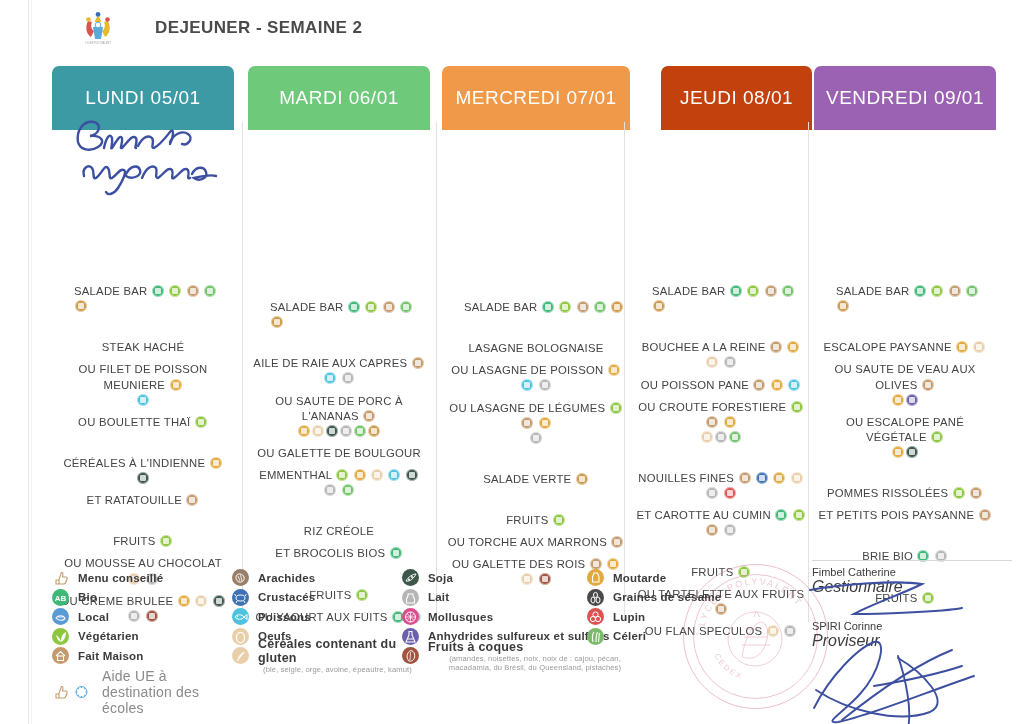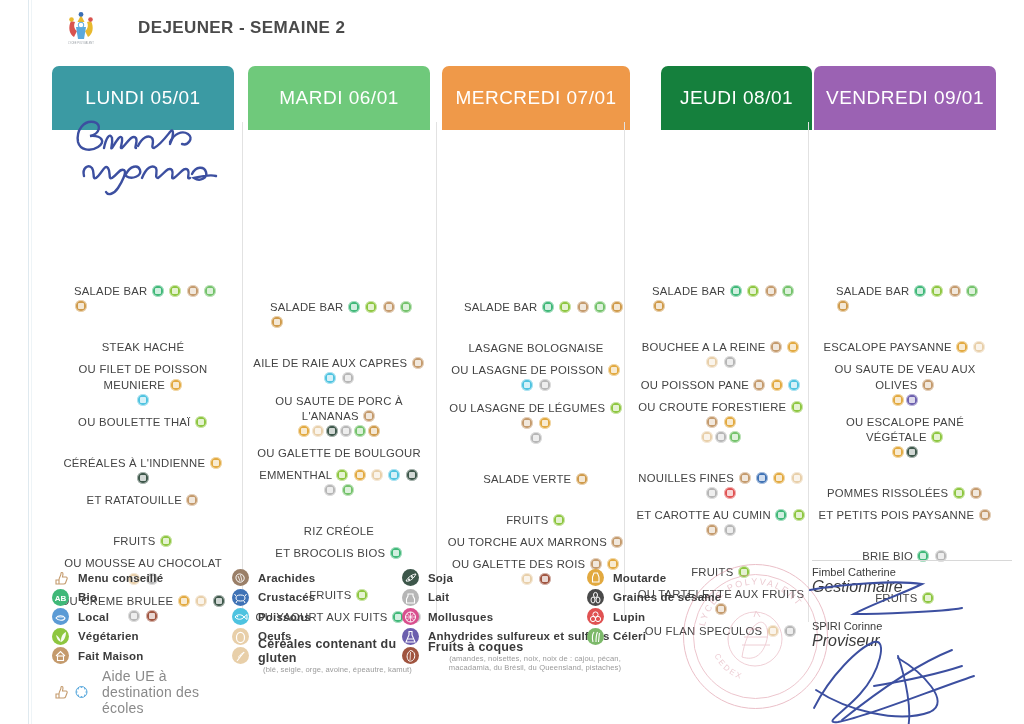--- a/index.html
+++ b/index.html
@@ -10,21 +10,21 @@
     color:#3a3a3a;
     position:relative;
     overflow:hidden;
   }
   
   .scan-edge{position:absolute;top:0;bottom:0;width:1px;background:#dfe9ef;}
   .scan-edge.e1{left:28px;}
   .scan-edge.e2{left:31px;background:#eef4f7;}
 
   
-  #header{position:absolute;left:52px;top:0;right:10px;height:56px;display:flex;align-items:center;}
+  #header{position:absolute;left:69px;top:0;right:10px;height:56px;display:flex;align-items:center;}
   #logo{width:38px;height:38px;position:relative;flex:0 0 auto;margin-left:10px;}
   #title{
     margin-left:38px;font-size:17px;font-weight:bold;letter-spacing:.4px;color:#4a4a4a;
     font-family:"Liberation Sans",sans-serif;
   }
 
   
   #grid{position:absolute;left:52px;top:66px;width:948px;height:490px;}
   .col{position:absolute;top:0;bottom:0;}
   .daytab{
@@ -204,21 +204,21 @@
         <div class="mline"><span>SALADE VERTE</span> <span class="ic glu2"></span></div>
         <div class="gap lg"></div>
         <div class="mline"><span>FRUITS</span> <span class="ic veg"></span></div>
         <div class="gap sm"></div>
         <div class="mline"><span>OU TORCHE AUX MARRONS</span> <span class="ic fm"></span></div>
         <div class="gap sm"></div>
         <div class="mline"><span>OU GALETTE DES ROIS</span> <span class="ic fm"></span> <span class="ic glu"></span> <span class="ic oeuf"></span> <span class="ic fruitc"></span></div>
       </div>
     </div>
     <div class="col" style="left: 578px; width: 182px;">
-      <div class="daytab" style="background: #15803d; margin-left: 31px;">
+      <div class="daytab" style="background: #c2410c; margin-left: 31px;">
         <span>JEUDI 08/01</span>
       </div>
       <div class="colbody">
         <div class="gap" style="height: 136px;"></div>
         <div class="mline lead"><span>SALADE BAR</span> <span class="ic bio"></span> <span class="ic veg"></span> <span class="ic fm"></span> <span class="ic loc"></span> <span class="ic glu2"></span></div>
         <div class="gap lg"></div>
         <div class="mline"><span>BOUCHEE A LA REINE</span> <span class="ic fm"></span> <span class="ic glu"></span> <span class="ic oeuf"></span> <span class="ic lait"></span></div>
         <div class="gap sm"></div>
         <div class="mline"><span>OU POISSON PANE</span> <span class="ic fm"></span> <span class="ic glu"></span> <span class="ic poi"></span></div>
         <div class="gap sm"></div>

